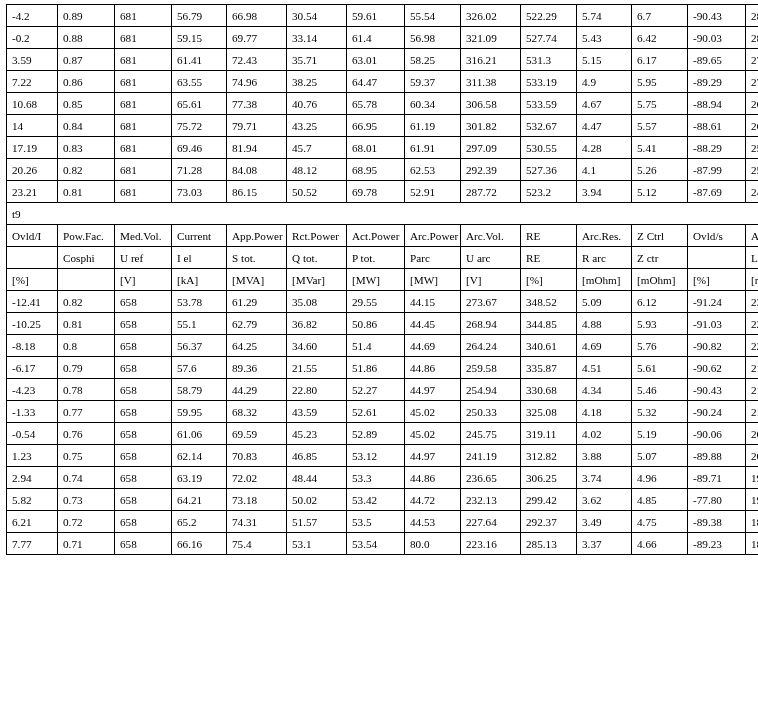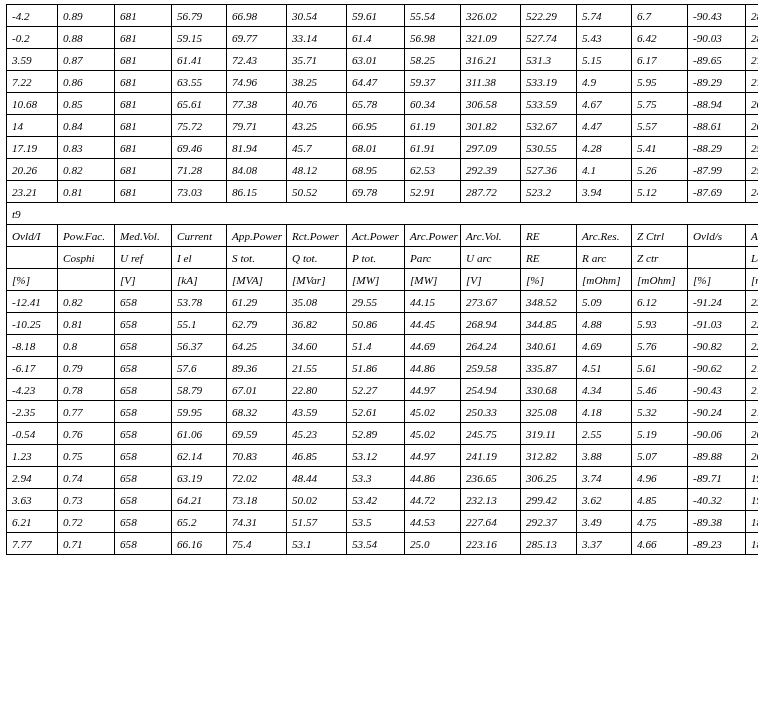--- a/index.html
+++ b/index.html
@@ -12,21 +12,20 @@
     width: 758px;
     height: 712px;
     overflow: hidden;
   }
   .page {
     width: 607px;
     height: 712px;
     position: relative;
     box-sizing: border-box;
     padding: 4px 3px 0 6px;
-    font-style: italic;
   }
   table.grid {
     border-collapse: collapse;
     table-layout: fixed;
     width: 748px;
     font-size: 11.2px;
     color: #000;
   }
   table.grid td {
     border: 1px solid #000;
@@ -337,33 +336,33 @@
           <td>4.51</td>
           <td>5.61</td>
           <td>-90.62</td>
           <td>219.58</td>
         </tr>
         <tr>
           <td>-4.23</td>
           <td>0.78</td>
           <td>658</td>
           <td>58.79</td>
-          <td>67.01</td>
+          <td>44.29</td>
           <td>22.80</td>
           <td>52.27</td>
           <td>44.97</td>
           <td>254.94</td>
           <td>330.68</td>
           <td>4.34</td>
           <td>5.46</td>
           <td>-90.43</td>
           <td>214.94</td>
         </tr>
         <tr>
-          <td>-2.35</td>
+          <td>-1.33</td>
           <td>0.77</td>
           <td>658</td>
           <td>59.95</td>
           <td>68.32</td>
           <td>43.59</td>
           <td>52.61</td>
           <td>45.02</td>
           <td>250.33</td>
           <td>325.08</td>
           <td>4.18</td>
@@ -375,21 +374,21 @@
           <td>-0.54</td>
           <td>0.76</td>
           <td>658</td>
           <td>61.06</td>
           <td>69.59</td>
           <td>45.23</td>
           <td>52.89</td>
           <td>45.02</td>
           <td>245.75</td>
           <td>319.11</td>
-          <td>2.55</td>
+          <td>4.02</td>
           <td>5.19</td>
           <td>-90.06</td>
           <td>205.75</td>
         </tr>
         <tr>
           <td>1.23</td>
           <td>0.75</td>
           <td>658</td>
           <td>62.14</td>
           <td>70.83</td>
@@ -413,33 +412,33 @@
           <td>53.3</td>
           <td>44.86</td>
           <td>236.65</td>
           <td>306.25</td>
           <td>3.74</td>
           <td>4.96</td>
           <td>-89.71</td>
           <td>196.65</td>
         </tr>
         <tr>
-          <td>3.63</td>
+          <td>5.82</td>
           <td>0.73</td>
           <td>658</td>
           <td>64.21</td>
           <td>73.18</td>
           <td>50.02</td>
           <td>53.42</td>
           <td>44.72</td>
           <td>232.13</td>
           <td>299.42</td>
           <td>3.62</td>
           <td>4.85</td>
-          <td>-40.32</td>
+          <td>-77.80</td>
           <td>192.13</td>
         </tr>
         <tr>
           <td>6.21</td>
           <td>0.72</td>
           <td>658</td>
           <td>65.2</td>
           <td>74.31</td>
           <td>51.57</td>
           <td>53.5</td>
@@ -452,21 +451,21 @@
           <td>187.64</td>
         </tr>
         <tr>
           <td>7.77</td>
           <td>0.71</td>
           <td>658</td>
           <td>66.16</td>
           <td>75.4</td>
           <td>53.1</td>
           <td>53.54</td>
-          <td>25.0</td>
+          <td>80.0</td>
           <td>223.16</td>
           <td>285.13</td>
           <td>3.37</td>
           <td>4.66</td>
           <td>-89.23</td>
           <td>183.16</td>
         </tr>
       </tbody>
   </table>
 

